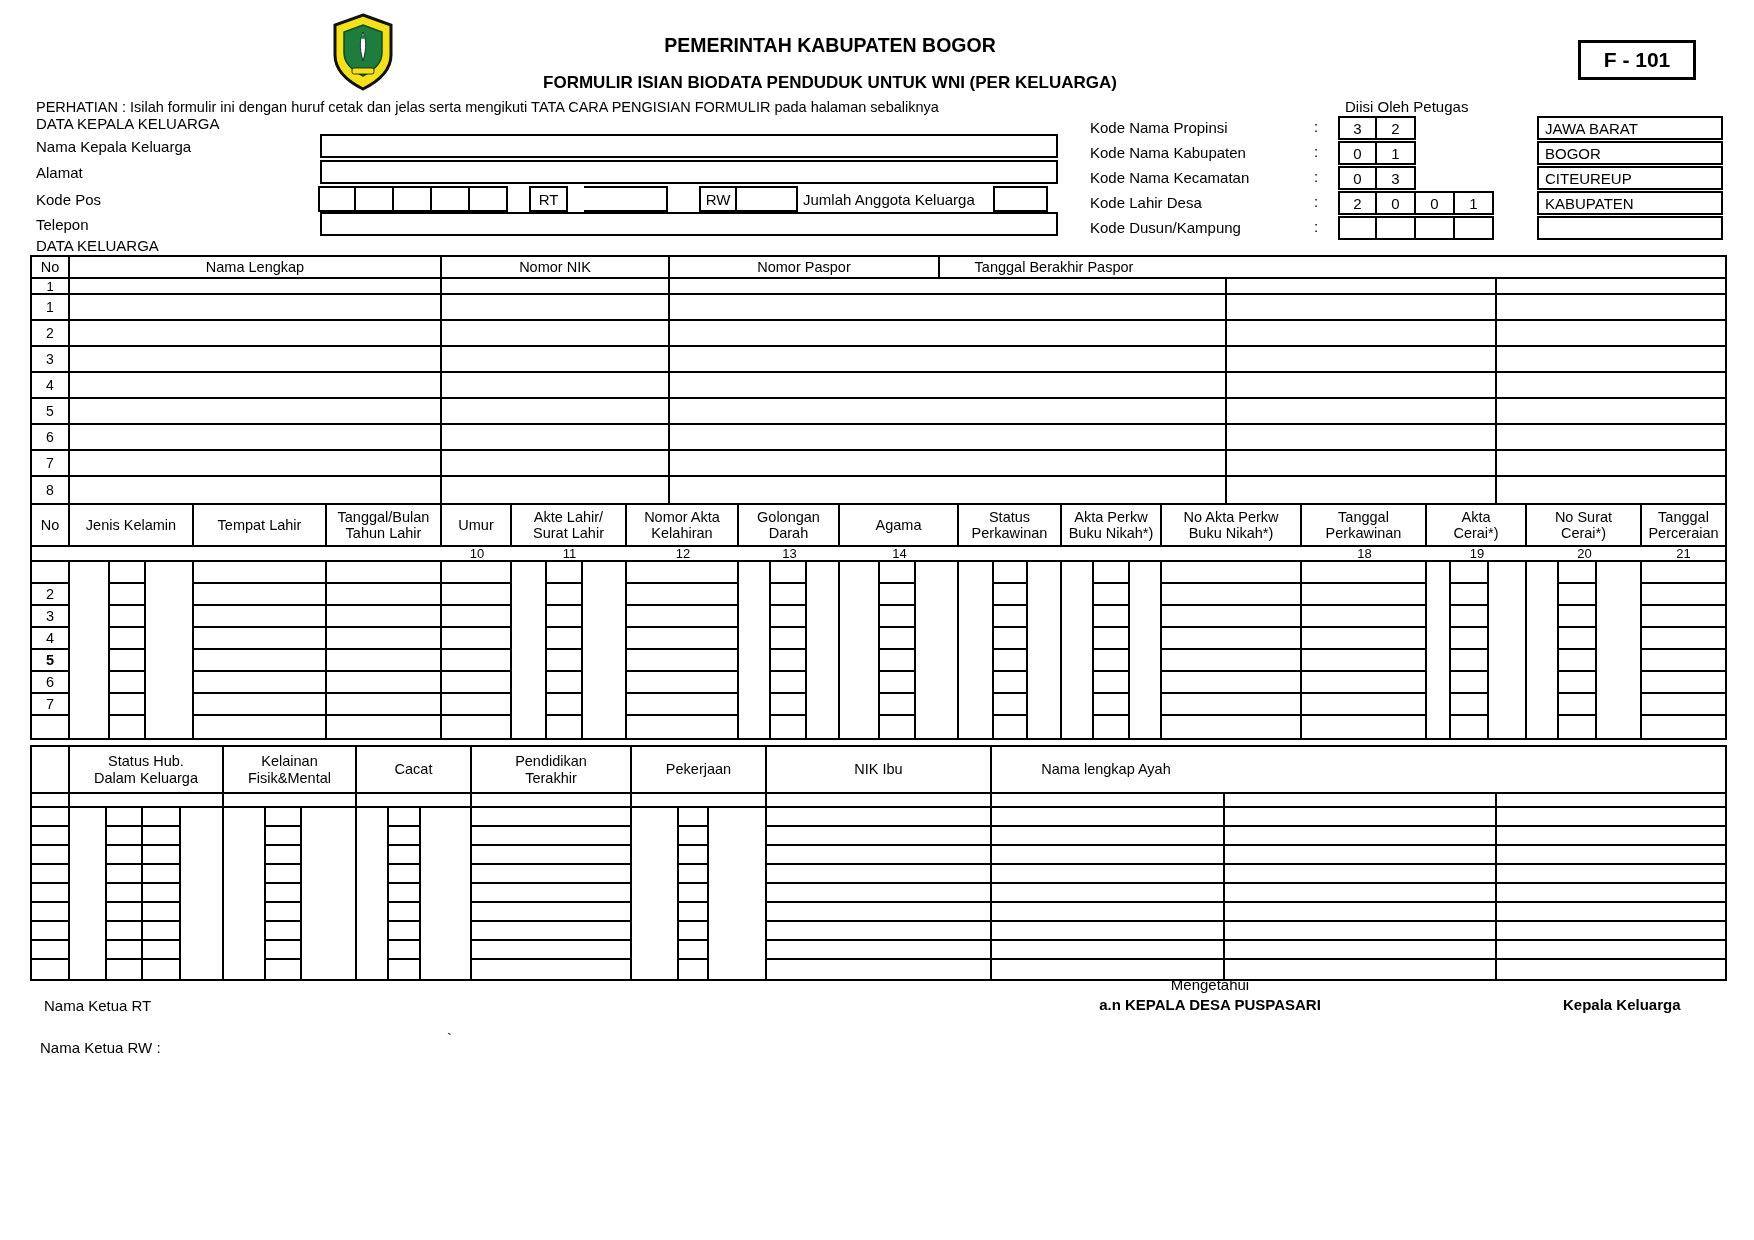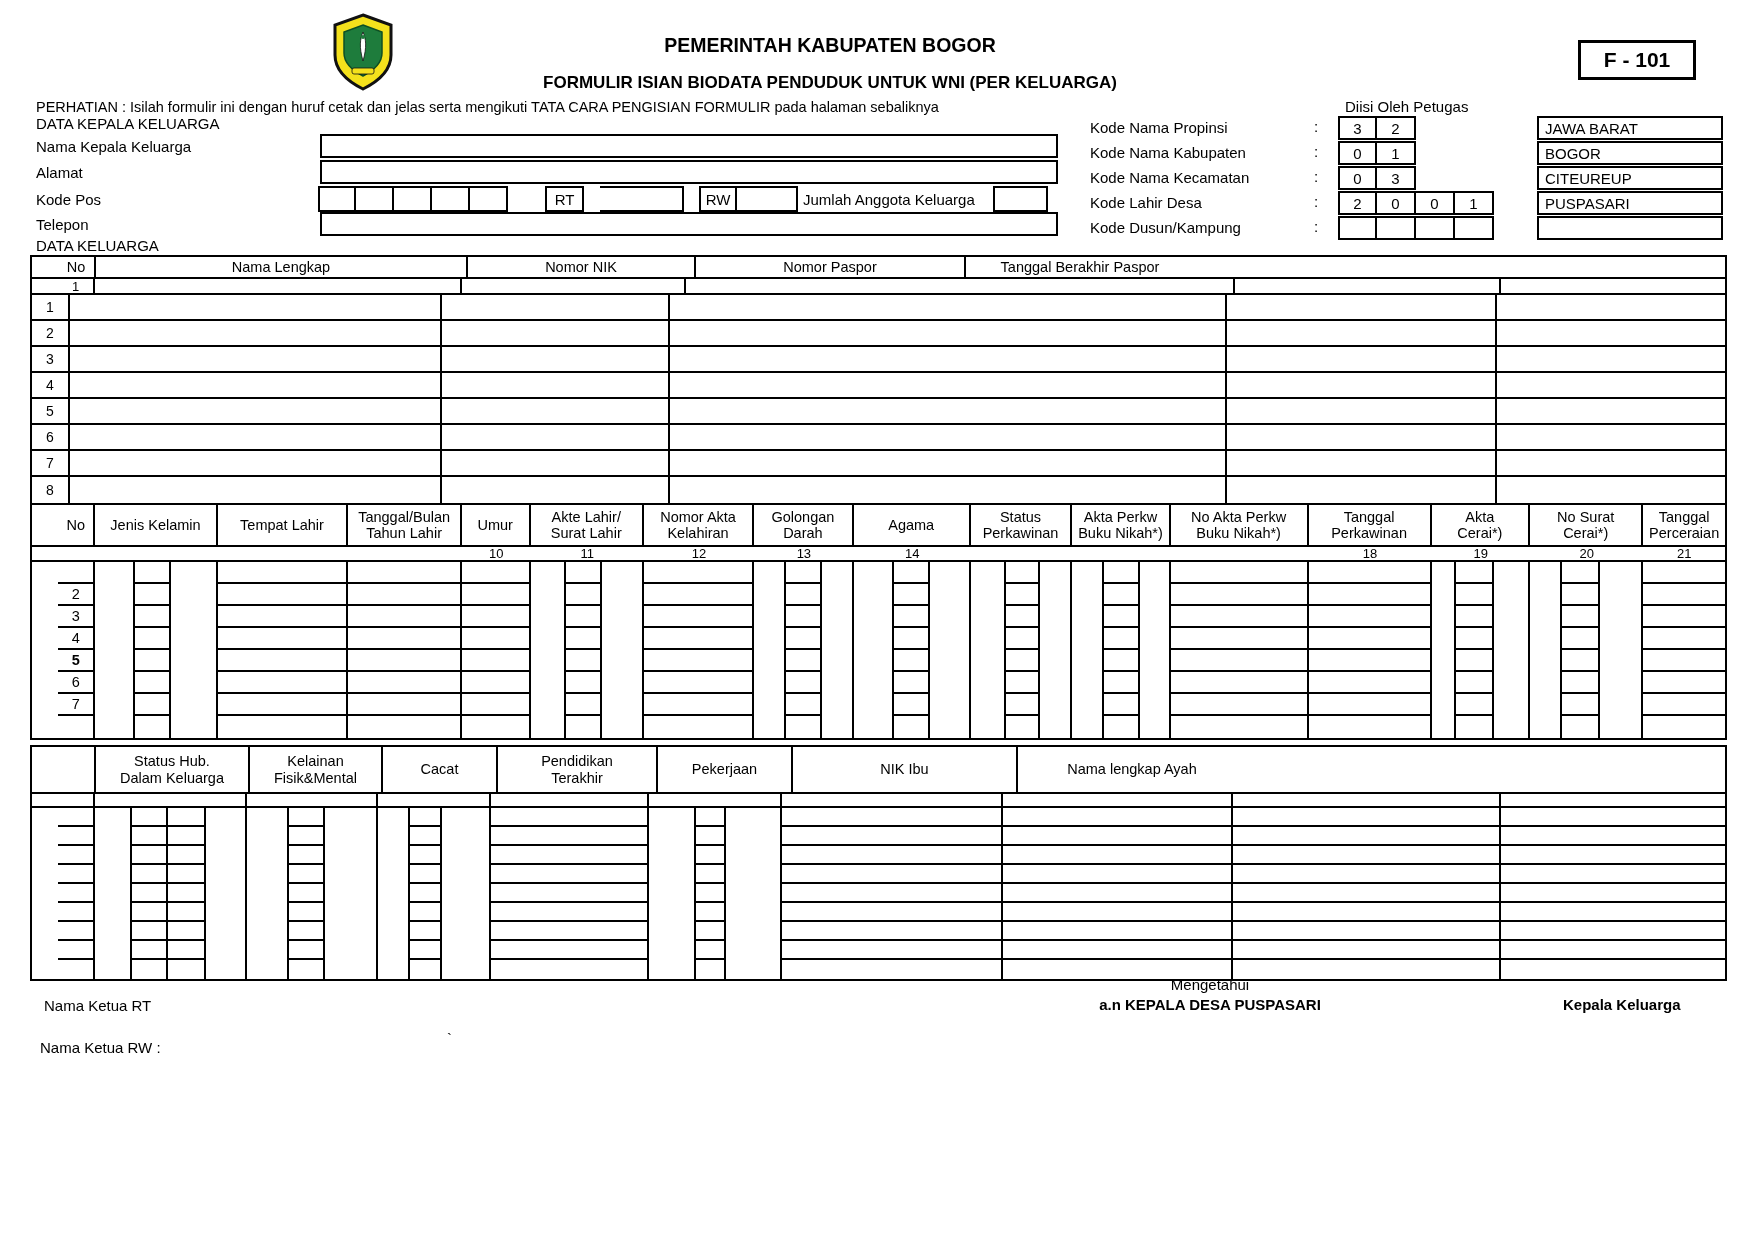--- a/index.html
+++ b/index.html
@@ -8,21 +8,21 @@
   .t{font-size:15px;line-height:1.25;white-space:nowrap;}
   .sm{font-size:14.5px;}
   .b{font-weight:bold;}
   .ctr{text-align:center;}
   .box{position:absolute;border:2px solid #000;box-sizing:border-box;background:#fff;}
   .vfill{display:flex;align-items:center;padding-left:6px;font-size:15px;}
   .cellrow{position:absolute;display:flex;}
   .cc{border:2px solid #000;border-left:none;box-sizing:border-box;display:flex;align-items:center;justify-content:center;font-size:15px;background:#fff;}
   .cc.first{border-left:2px solid #000;}
   .tbl{position:absolute;border:2px solid #000;background:#fff;}
-  .fx{display:flex;padding-left:26px;}
+  .fx{display:flex;}
   .th{box-sizing:border-box;border-right:2px solid #000;display:flex;align-items:center;justify-content:center;text-align:center;font-size:14.5px;line-height:1.12;white-space:pre-line;}
   .nc{box-sizing:border-box;display:flex;align-items:center;justify-content:center;font-size:13px;line-height:1;}
   .ncb{border-right:2px solid #000;}
   .hr2{border-bottom:2px solid #000;}
   .bcol{box-sizing:border-box;border-right:2px solid #000;display:flex;align-items:stretch;}
   .rows{display:flex;flex-direction:column;width:100%;}
   .brow{box-sizing:border-box;border-bottom:2px solid #000;display:flex;align-items:center;justify-content:center;font-size:14.5px;}
   .brow.lastr{border-bottom:none;}
   .mid{box-sizing:border-box;border-left:2px solid #000;border-right:2px solid #000;}
   .mid2{box-sizing:border-box;border-right:2px solid #000;}
@@ -61,21 +61,21 @@
   <div class="box" style="left:320px;top:160px;width:738px;height:24px;"></div>
 
   <div class="abs t" style="left:36px;top:191px;">Kode Pos</div>
   <div class="cellrow" style="left:318px;top:186px;">
     <div class="cc first" style="width:38px;height:26px;"></div>
     <div class="cc" style="width:38px;height:26px;"></div>
     <div class="cc" style="width:38px;height:26px;"></div>
     <div class="cc" style="width:38px;height:26px;"></div>
     <div class="cc" style="width:38px;height:26px;"></div>
   </div>
-  <div class="cellrow" style="left:545px;top:186px;gap:16px;">
+  <div class="cellrow" style="left:529px;top:186px;gap:16px;">
     <div class="cc first" style="width:39px;height:26px;">RT</div>
     <div class="cc" style="width:84px;height:26px;"></div>
   </div>
   <div class="cellrow" style="left:699px;top:186px;">
     <div class="cc first" style="width:38px;height:26px;">RW</div>
     <div class="cc" style="width:61px;height:26px;"></div>
   </div>
   <div class="abs t" style="left:803px;top:191px;">Jumlah Anggota Keluarga</div>
   <div class="box" style="left:993px;top:186px;width:55px;height:26px;"></div>
 
@@ -107,21 +107,21 @@
       </div>
       <div class="box vfill" style="left: 1537px; top: 166px; width: 186px; height: 24px;">CITEUREUP</div>
       <div class="abs t" style="left: 1090px; top: 194px;">Kode Lahir Desa</div>
       <div class="abs t" style="left: 1314px; top: 193px;">:</div>
       <div class="cellrow" style="left: 1338px; top: 191px;">
         <div class="cc first" style="width: 39px; height: 24px;">2</div>
         <div class="cc" style="width: 39px; height: 24px;">0</div>
         <div class="cc" style="width: 39px; height: 24px;">0</div>
         <div class="cc" style="width: 39px; height: 24px;">1</div>
       </div>
-      <div class="box vfill" style="left: 1537px; top: 191px; width: 186px; height: 24px;">PUSPASARI</div>
+      <div class="box vfill" style="left: 1537px; top: 191px; width: 186px; height: 24px;">KABUPATEN</div>
       <div class="abs t" style="left: 1090px; top: 219px;">Kode Dusun/Kampung</div>
       <div class="abs t" style="left: 1314px; top: 218px;">:</div>
       <div class="cellrow" style="left: 1338px; top: 216px;">
         <div class="cc first" style="width: 39px; height: 24px;"></div>
         <div class="cc" style="width: 39px; height: 24px;"></div>
         <div class="cc" style="width: 39px; height: 24px;"></div>
         <div class="cc" style="width: 39px; height: 24px;"></div>
       </div>
       <div class="box vfill" style="left: 1537px; top: 216px; width: 186px; height: 24px;"></div>
     </div>

